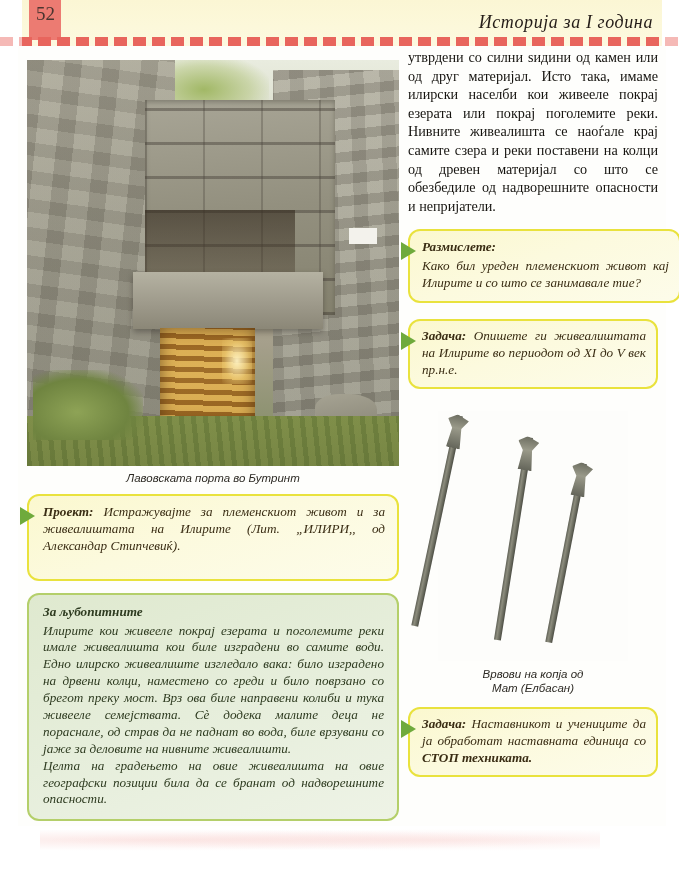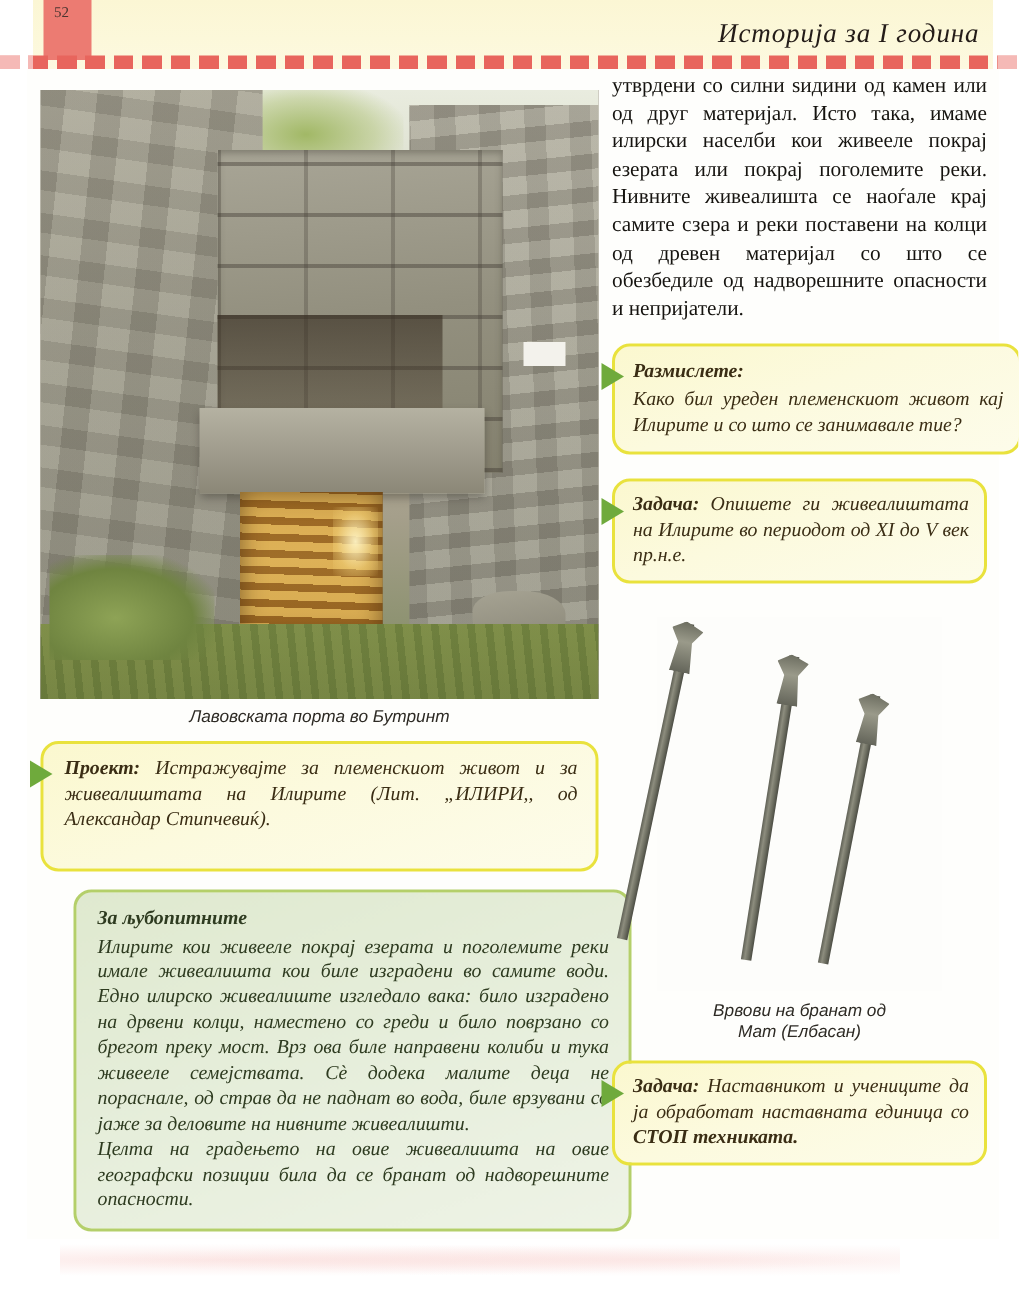--- a/index.html
+++ b/index.html
@@ -41,21 +41,21 @@
   
   .page-number-block {
     position: absolute;
     left: 29px; top: 0px;
     width: 32px; height: 40px;
     background: #ec7b72;
   }
   .page-number-block .pnum {
     position: absolute;
     left: 7px; top: 3px;
-    font-size: 10px;
+    font-size: 19px;
     color: #4b3530;
     font-family: "Liberation Serif", serif;
   }
 
   .book-title {
     position: absolute;
     right: 26px; top: 12px;
     font-size: 18px;
     font-style: italic;
     font-family: "Liberation Serif", serif;
@@ -198,21 +198,20 @@
     border-bottom: 9px solid transparent;
     border-left: 15px solid #6faa3c;
   }
   .callout-yellow {
     background: linear-gradient(160deg,#fbf8cf 0%, #fcfade 45%, #fdfcea 100%);
     border: 2px solid #e9e23d;
   }
   .callout-green {
     background: linear-gradient(160deg,#dfe9cf 0%, #e6eedb 50%, #eef3e6 100%);
     border: 2px solid #b4cf6a;
-    margin-left: 22px;
   }
   .callout-body {
     font-family: "Liberation Serif", serif;
     font-style: italic;
     font-size: 13.2px;
     line-height: 1.28;
     color: #2e3b20;
     text-align: justify;
   }
   .callout-yellow .callout-body { color: #3a2d14; }
@@ -398,21 +397,21 @@
         <div class="shaft"></div>
         <div class="head"></div>
       </div>
       <div class="spear" id="spear-3">
         <div class="shaft"></div>
         <div class="head"></div>
       </div>
     </div>
 
     <div class="spears-caption">
-      <span>Врвови на бранат од</span><br>
+      <span>Врвови на копја од</span><br>
       <span>Мат (Елбасан)</span>
     </div>
 
     <div class="callout callout-yellow" id="box-zadaca-2">
       <span class="arrow"></span>
       <div class="callout-body">
         <span class="callout-lead">Задача:</span><span> Наставникот и учениците да ја обработат наставната единица со </span><b>СТОП</b><b> техниката.</b>
       </div>
     </div>
 

